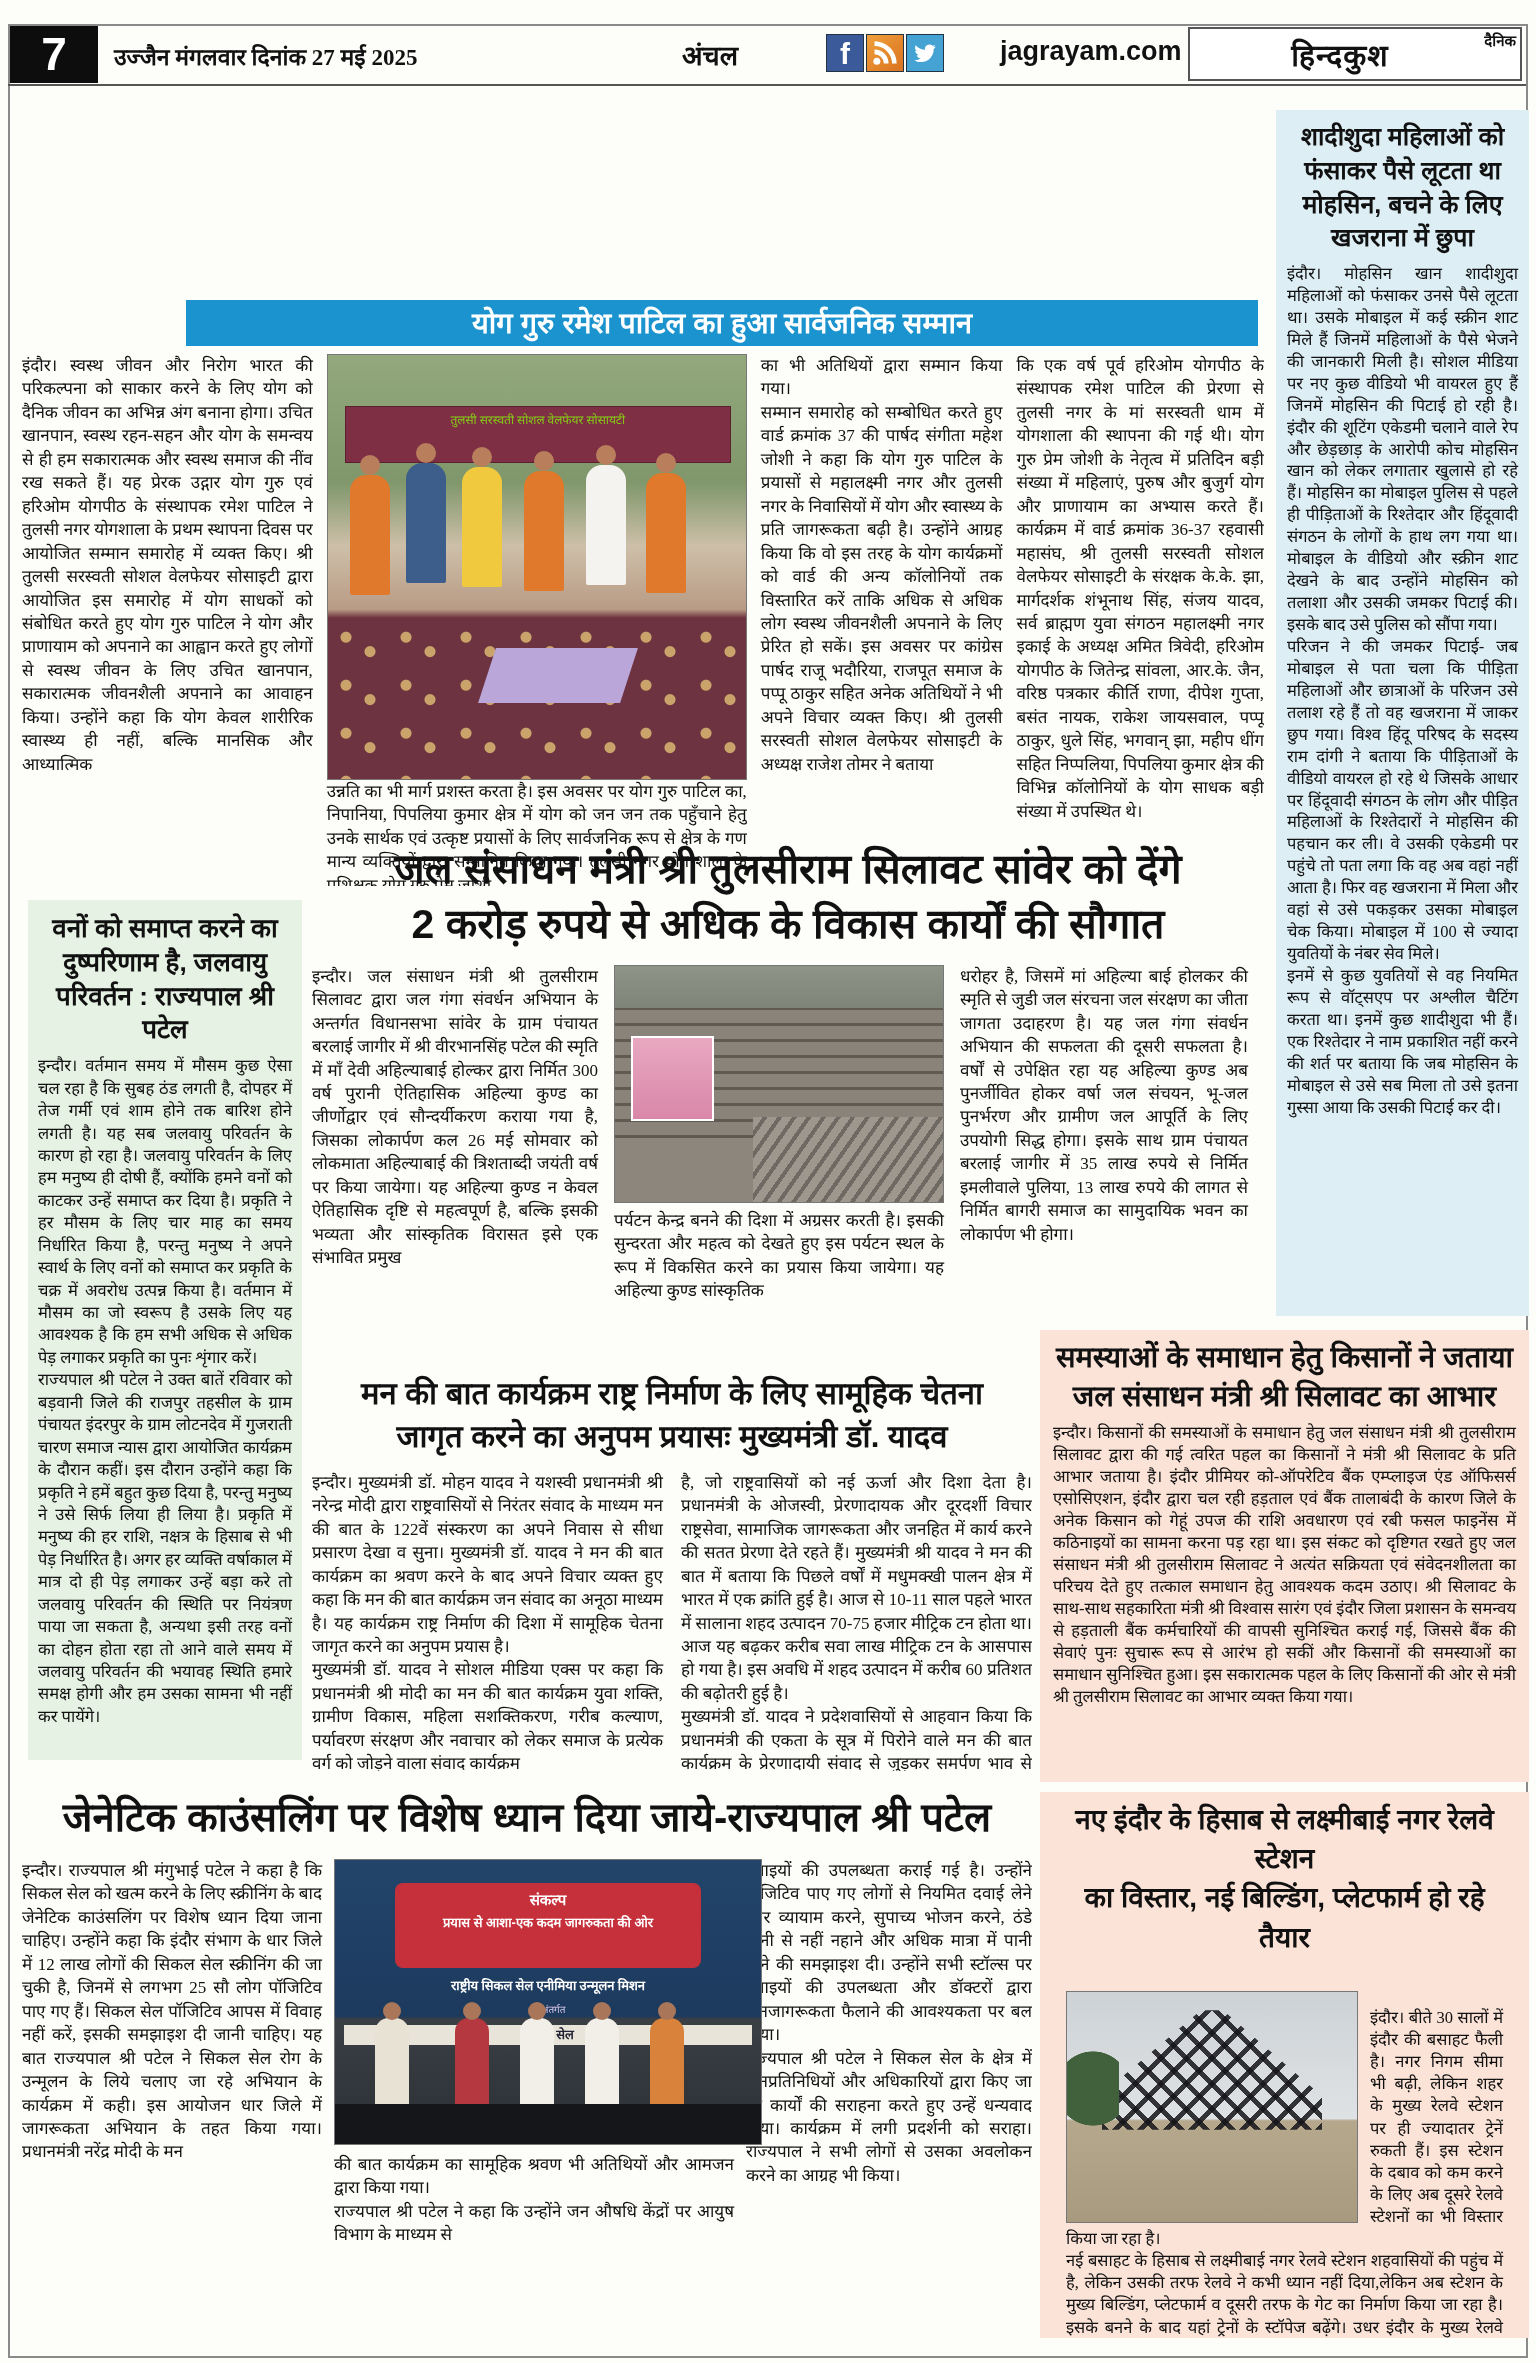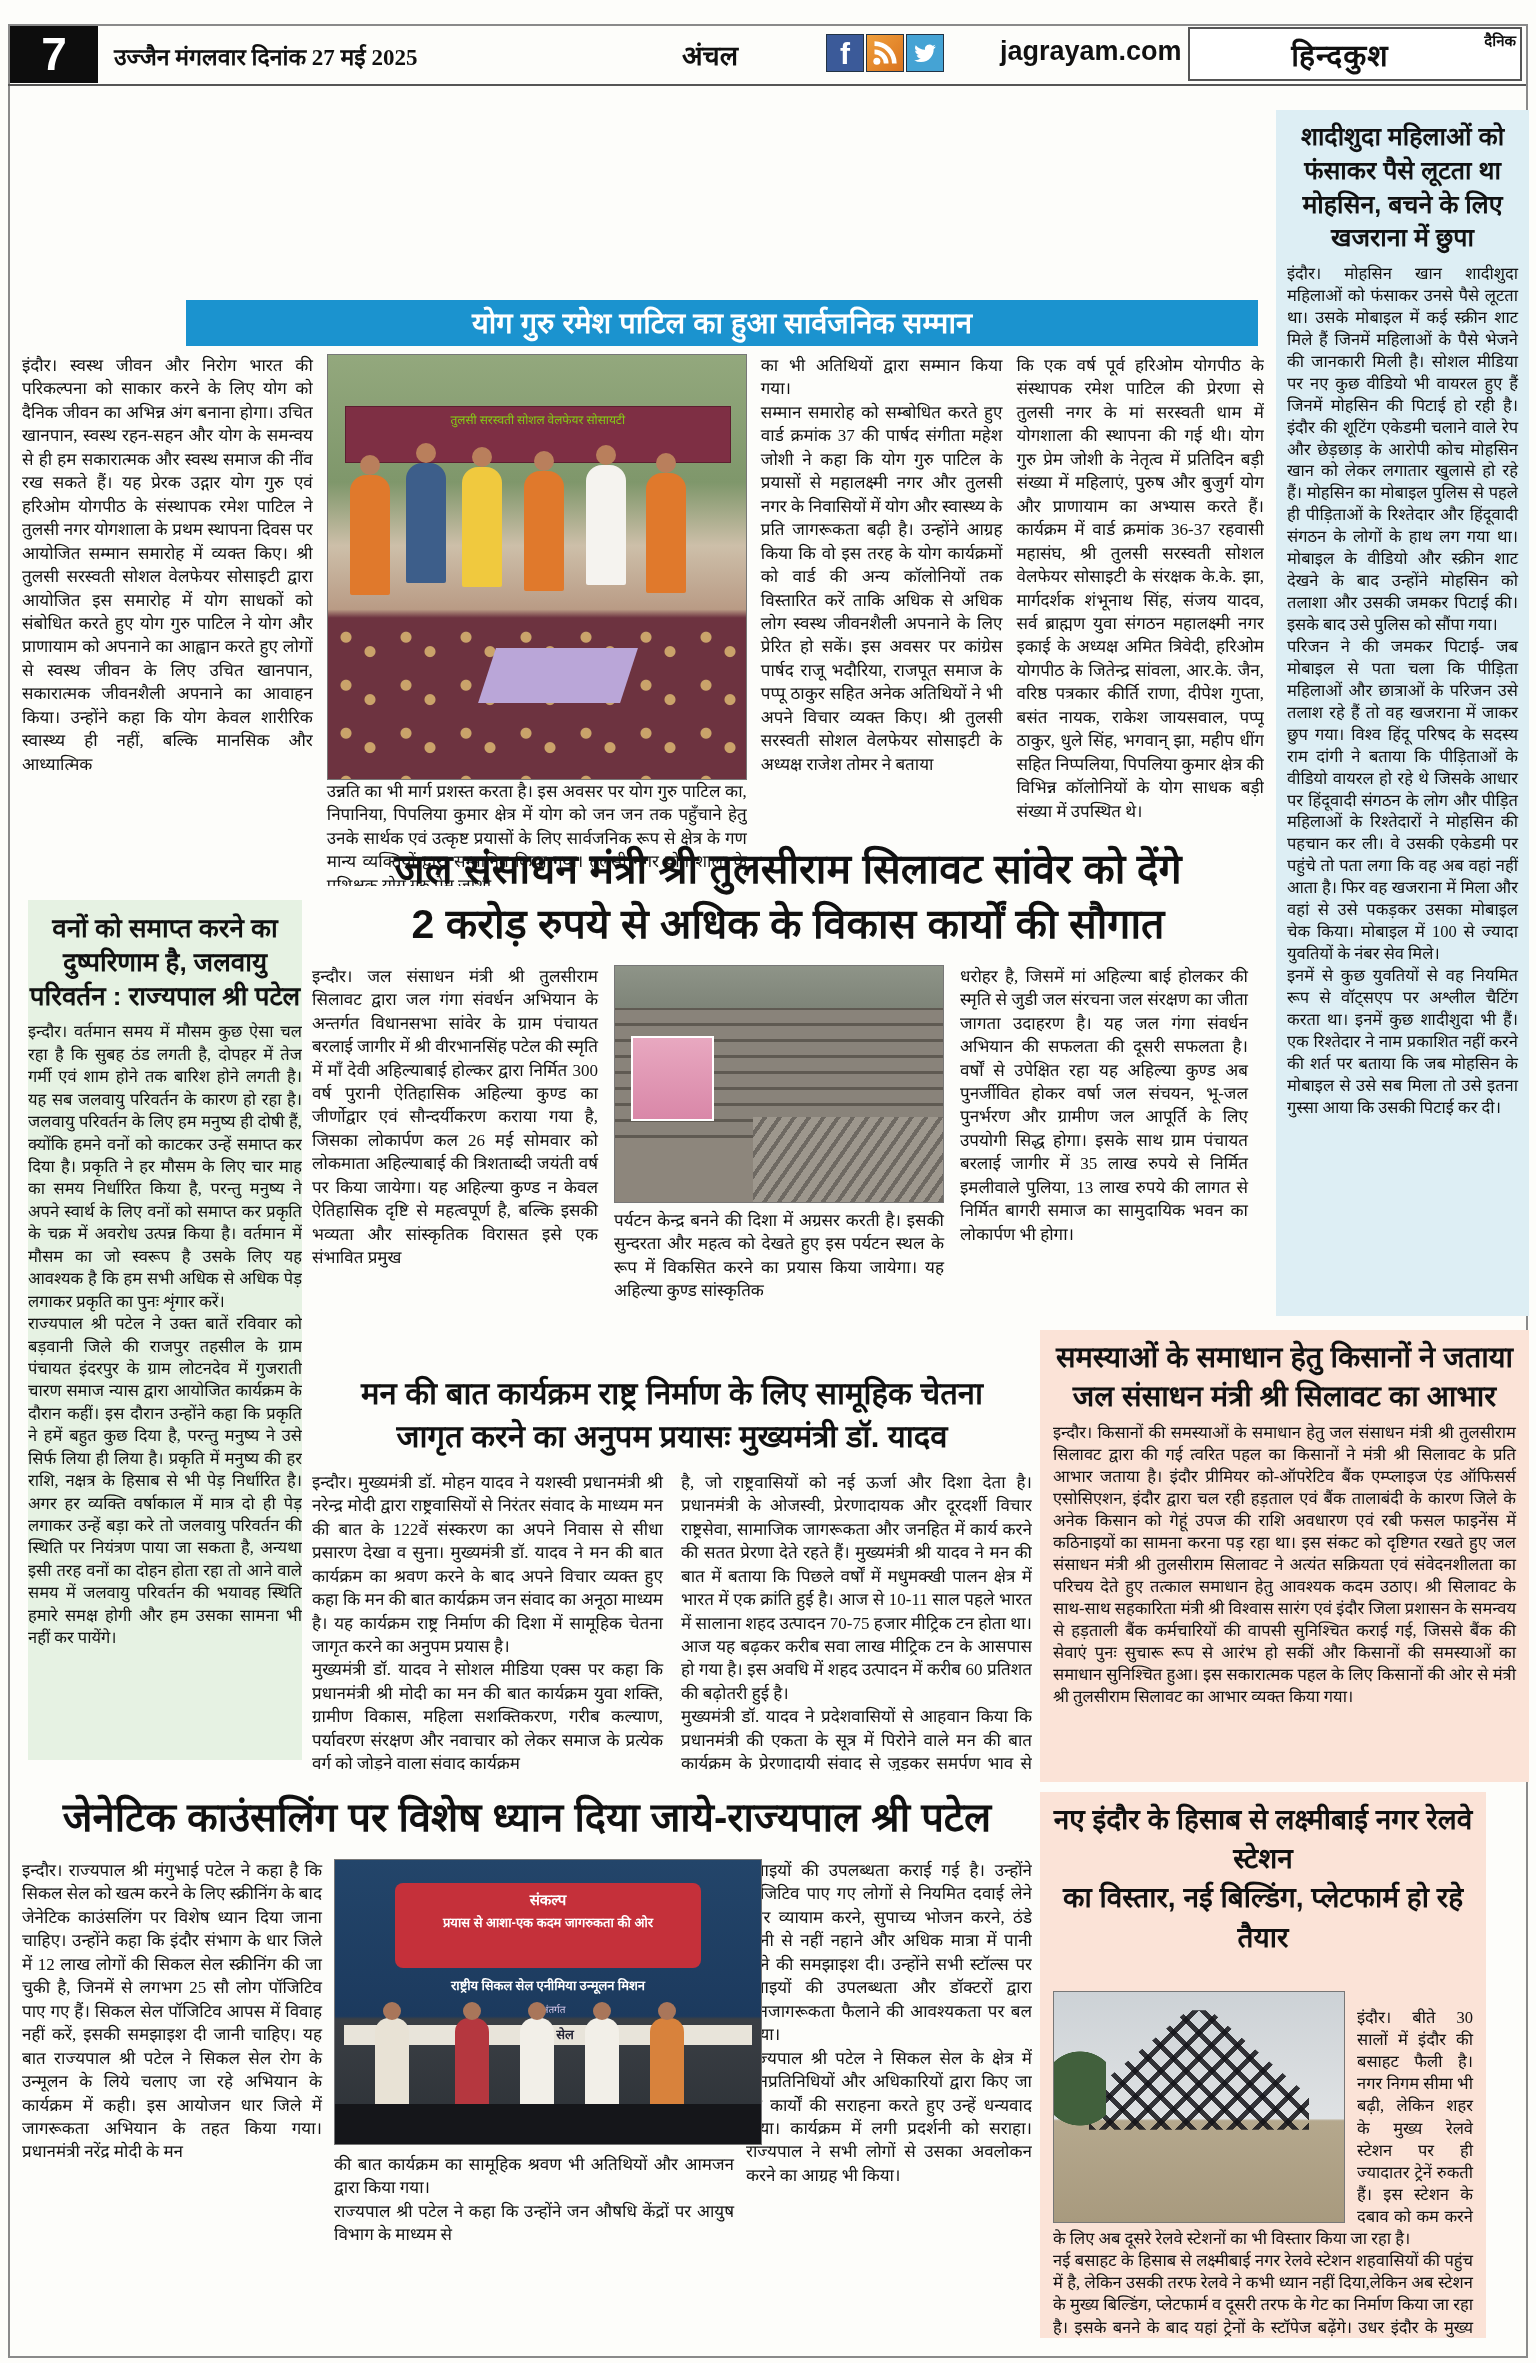--- a/index.html
+++ b/index.html
@@ -76,21 +76,21 @@
   .sfig::before{content:"";position:absolute;left:8px;top:-16px;width:18px;height:18px;border-radius:50%;background:#a9765a;}
   .photo-railway{float:left;width:292px;height:232px;margin:6px 12px 4px 0;
                  background:linear-gradient(#cdd2d6 0%,#dfe2e4 55%,#b5a88d 56%,#a89a7e 100%);}
   .pr-truss{position:absolute;left:12%;top:8%;width:76%;height:52%;
             background:repeating-linear-gradient(45deg,rgba(20,20,25,.85) 0 5px,transparent 5px 18px),
                        repeating-linear-gradient(-45deg,rgba(20,20,25,.85) 0 5px,transparent 5px 18px);
             clip-path:polygon(0 70%,45% 0,55% 0,100% 72%,100% 100%,0 100%);}
   .pr-tree{position:absolute;left:0;top:18%;width:18%;height:48%;background:radial-gradient(circle,#41603c 0 60%,transparent 61%);}
 
   
-  .forest-box{left:28px;top:900px;width:274px;height:860px;background:#e6f2e3;padding:12px 0;box-sizing:border-box;}
+  .forest-box{left:28px;top:900px;width:274px;height:860px;background:#e6f2e3;padding:12px 10px;box-sizing:border-box;}
   .forest-head{font-size:26px;font-weight:bold;text-align:center;line-height:1.3;
                font-family:"Liberation Sans",sans-serif;}
   .forest-body{font-size:16.5px;line-height:1.36;margin-top:8px;}
 
   .water-art{left:312px;top:842px;width:952px;}
   .water-head{font-size:41px;font-weight:bold;text-align:center;line-height:1.35;
               font-family:"Liberation Sans","DejaVu Sans",sans-serif;}
   .water-body{display:flex;gap:16px;margin-top:12px;height:392px;}
   .w-c1{width:286px;} .w-c2{width:330px;} .w-c3{width:288px;}
 
@@ -105,21 +105,21 @@
                 font-family:"Liberation Sans",sans-serif;}
   .farmers-body{font-size:16.5px;line-height:1.33;margin-top:6px;}
 
   .genetic-art{left:22px;top:1788px;width:1010px;}
   .genetic-head{font-size:40px;font-weight:bold;text-align:center;
                 font-family:"Liberation Sans","DejaVu Sans",sans-serif;}
   .genetic-body{display:flex;gap:12px;margin-top:16px;height:470px;}
   .g-c1{width:300px;} .g-mid{width:400px;} .g-c3{width:286px;}
   .g-mid .bodytxt{margin-top:8px;}
 
-  .railway-box{left:1040px;top:1792px;width:446px;height:546px;background:#fbe3d7;padding:8px 13px;box-sizing:border-box;}
+  .railway-box{left:1040px;top:1792px;width:489px;height:546px;background:#fbe3d7;padding:8px 26px;box-sizing:border-box;}
   .railway-head{font-size:28px;font-weight:bold;text-align:center;line-height:1.4;
                 font-family:"Liberation Sans",sans-serif;}
   .railway-body{font-size:16.5px;line-height:1.34;margin-top:6px;}
 
   .mohsin-box{left:1276px;top:110px;width:253px;height:1206px;background:#ddeef4;padding:10px 11px;box-sizing:border-box;}
   .mohsin-head{font-size:25px;font-weight:bold;text-align:center;line-height:1.35;
                font-family:"Liberation Sans",sans-serif;}
   .mohsin-body{font-size:16.5px;line-height:1.33;margin-top:8px;}
 </style>
 </head>

